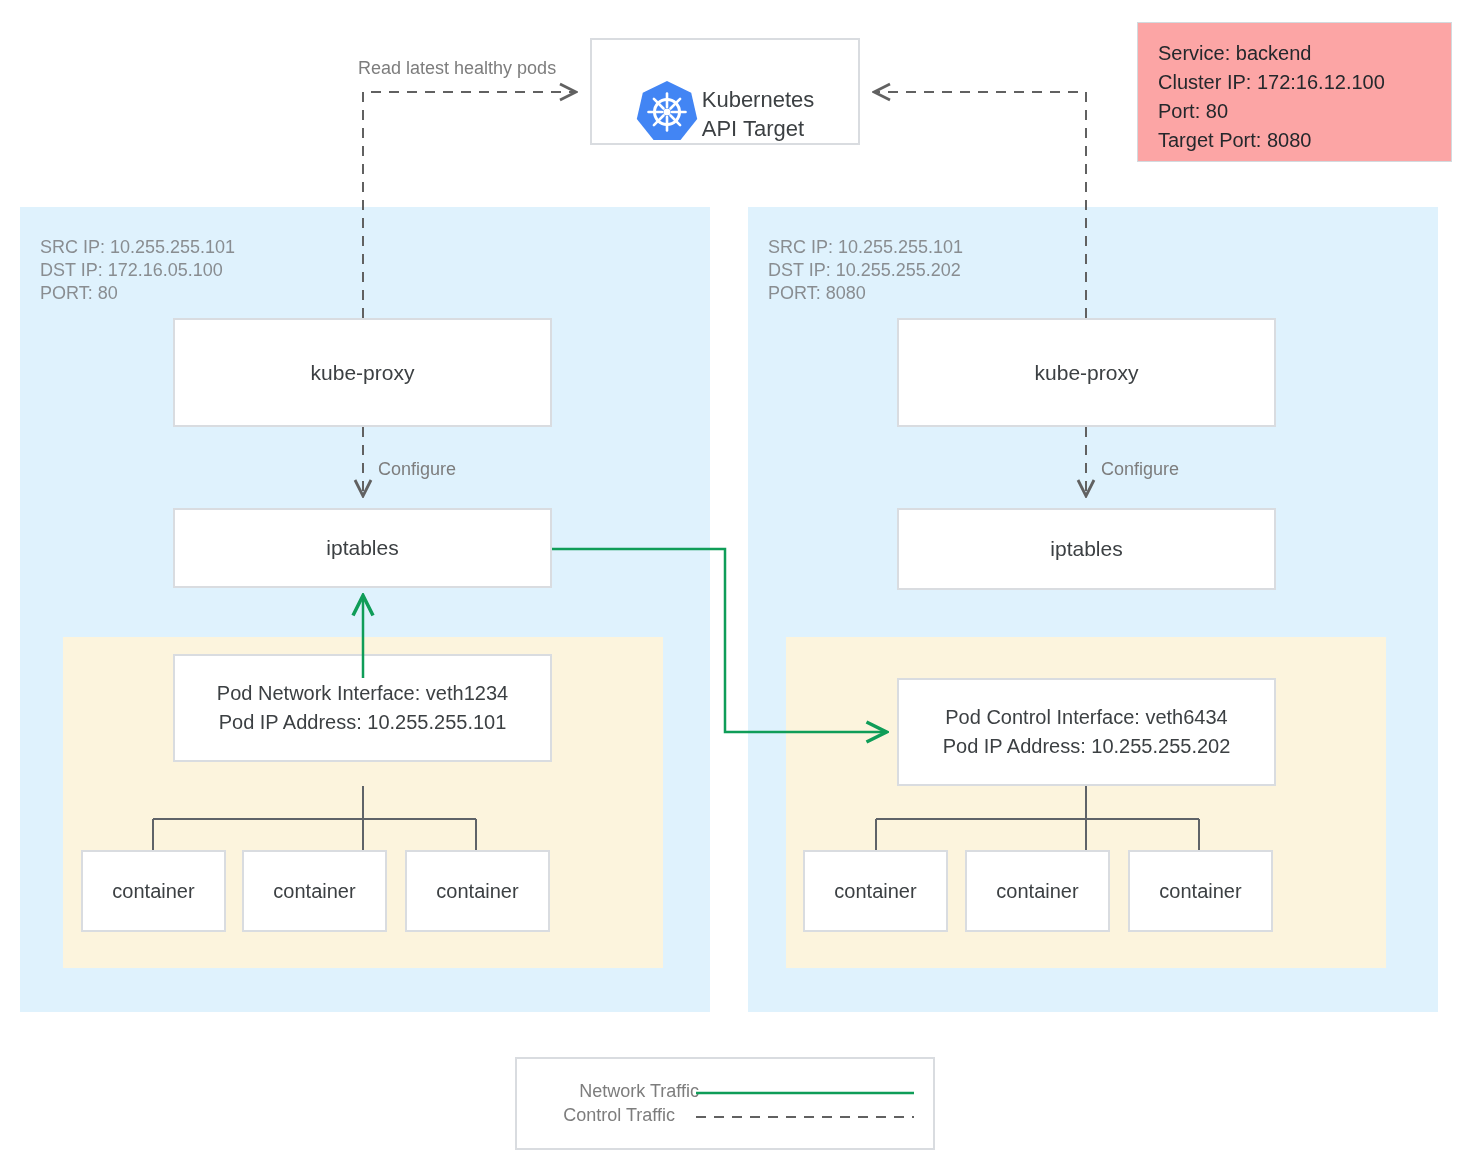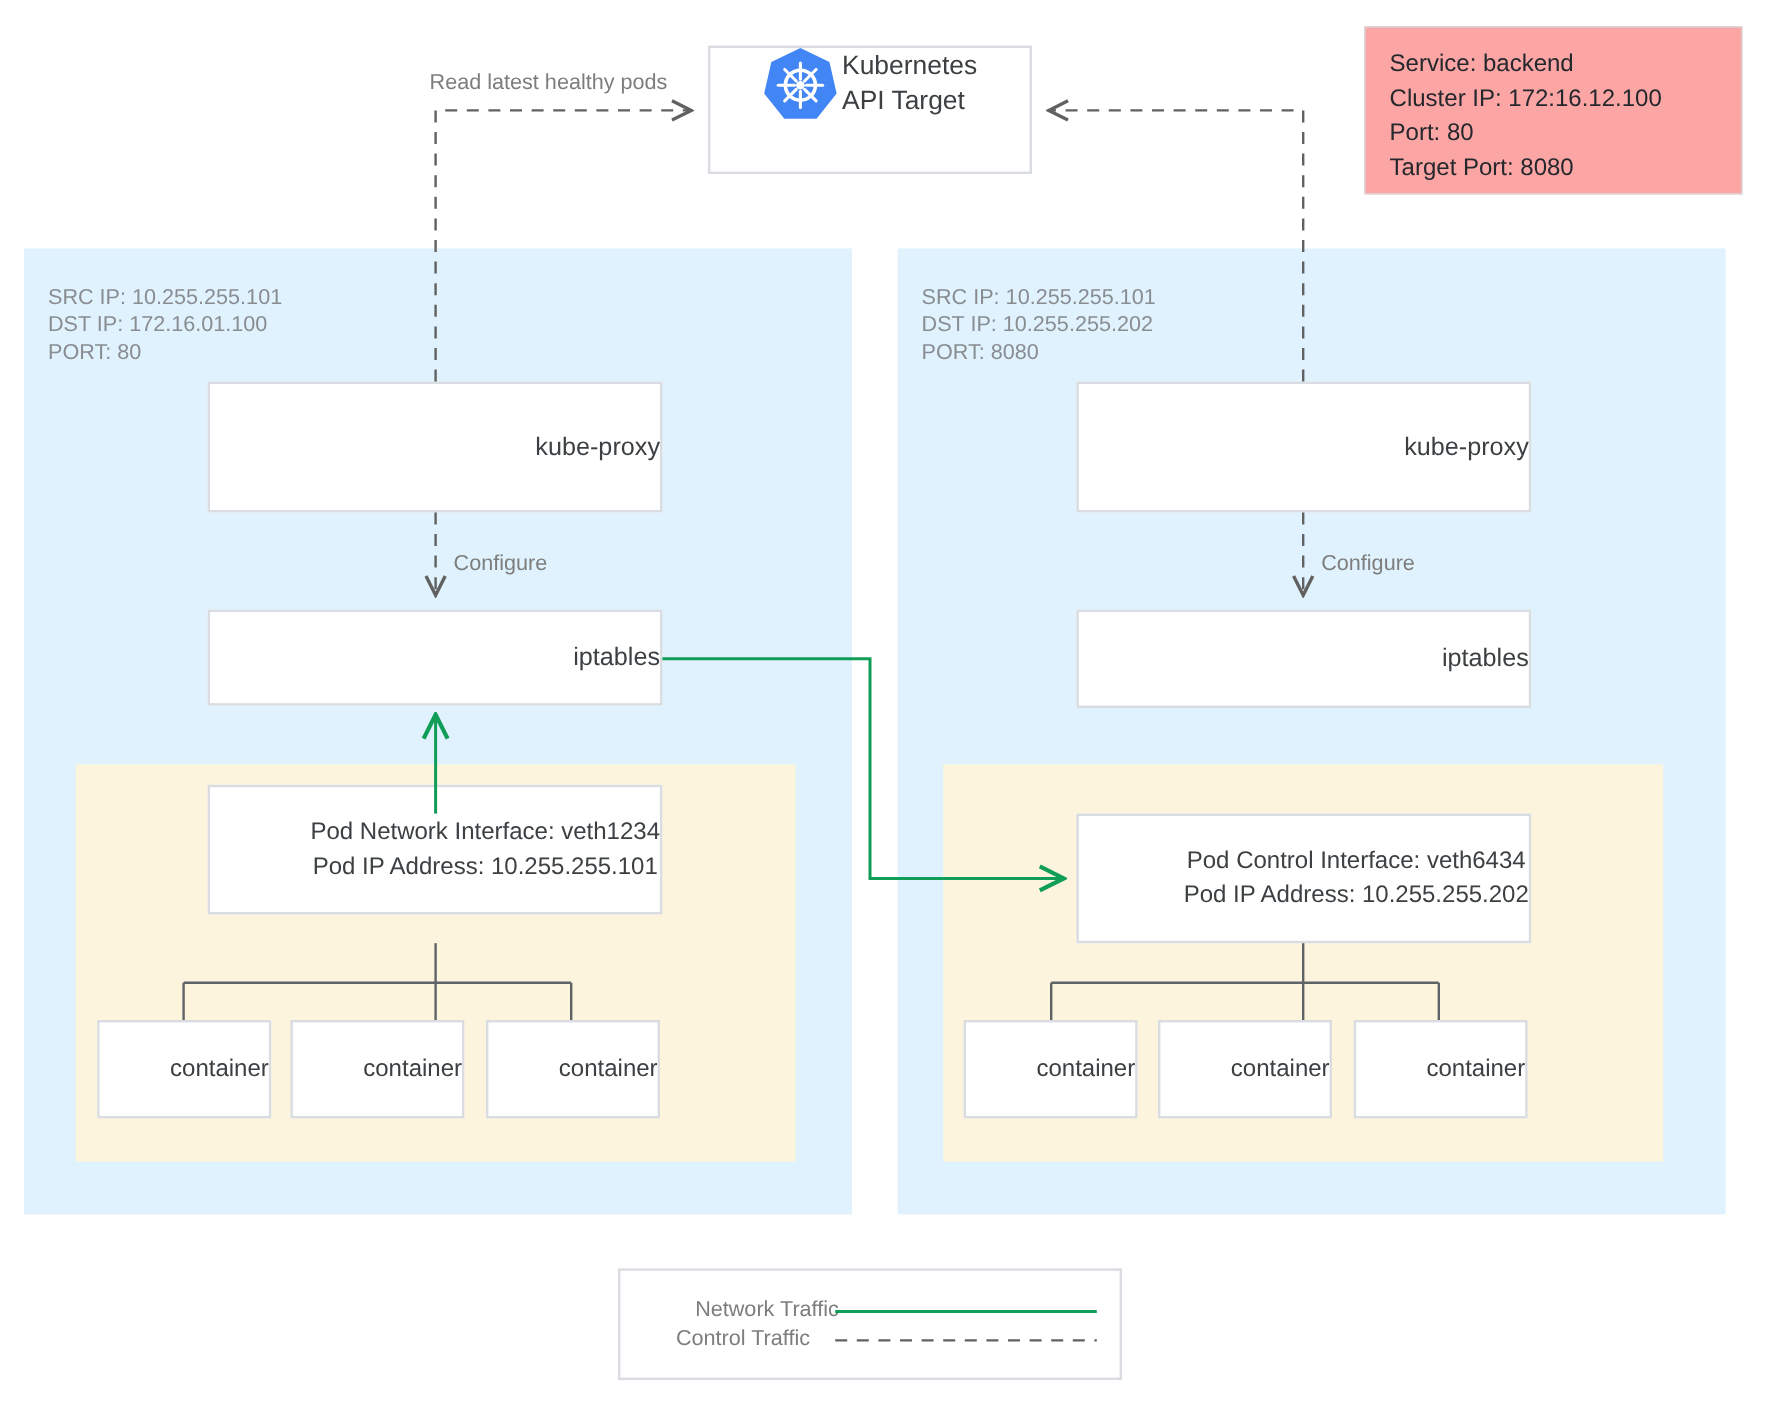--- a/index.html
+++ b/index.html
@@ -5,35 +5,35 @@
   html,body{margin:0;padding:0;background:#ffffff;}
   #stage{
     position:relative;width:1472px;height:1172px;background:#ffffff;overflow:hidden;
     font-family:"Liberation Sans","DejaVu Sans",sans-serif;color:#3c4043;
   }
   .abs{position:absolute;box-sizing:border-box;}
   .node-bg{background:#dff2fd;}
   .pod-bg{background:#fcf4dd;}
   .wbox{
     background:#ffffff;border:2px solid #d9dce0;
-    display:flex;align-items:center;justify-content:flex-end;
+    display:flex;align-items:center;justify-content:center;
     text-align:center;color:#3c4043;
   }
   .box-label{font-size:21px;}
   .pod-lines{font-size:20px;line-height:29px;color:#3c4043;}
   .container-label{font-size:20px;}
   .meta{font-size:18px;line-height:23px;color:#898d91;}
   .gray-note{font-size:18px;color:#7d7d7d;}
   .service-card{
     background:#fca5a5;border:1px solid #d3dade;
     padding:16px 0 0 20px;font-size:20px;line-height:29px;color:#24282c;
   }
   .legend-box{background:#ffffff;border:2px solid #d9dce0;}
   .legend-label{font-size:18px;color:#7d7d7d;text-align:right;width:160px;}
-  .api-inner{display:flex;align-items:flex-start;justify-content:center;gap:4px;}
+  .api-inner{display:flex;align-items:flex-end;justify-content:center;gap:4px;}
   .api-text{font-size:22px;line-height:29px;text-align:left;color:#3c4043;}
   #overlay{position:absolute;left:0;top:0;z-index:10;pointer-events:none;}
 </style>
 </head>
 <body>
 
 <div id="stage">
 
   <div class="abs node-bg" style="left:20px;top:207px;width:690px;height:805px;"></div>
   <div class="abs node-bg" style="left:748px;top:207px;width:690px;height:805px;"></div>
@@ -69,21 +69,21 @@
     <div>Port: 80</div>
     <div>Target Port: 8080</div>
   </div>
 
   <div class="abs gray-note" style="left:358px;top:58px;">Read latest healthy pods</div>
   <div class="abs gray-note" style="left:378px;top:459px;">Configure</div>
   <div class="abs gray-note" style="left:1101px;top:459px;">Configure</div>
 
   <div class="abs meta" style="left:40px;top:236px;">
     <div>SRC IP: 10.255.255.101</div>
-    <div>DST IP: 172.16.01.100</div>
+    <div>DST IP: 172.16.05.100</div>
     <div>PORT: 80</div>
   </div>
   <div class="abs wbox box-label" style="left:173px;top:318px;width:379px;height:109px;">
     <span>kube-proxy</span>
   </div>
   <div class="abs wbox box-label" style="left:173px;top:508px;width:379px;height:80px;">
     <span>iptables</span>
   </div>
   <div class="abs wbox pod-lines" style="left:173px;top:654px;width:379px;height:108px;">
     <div>

